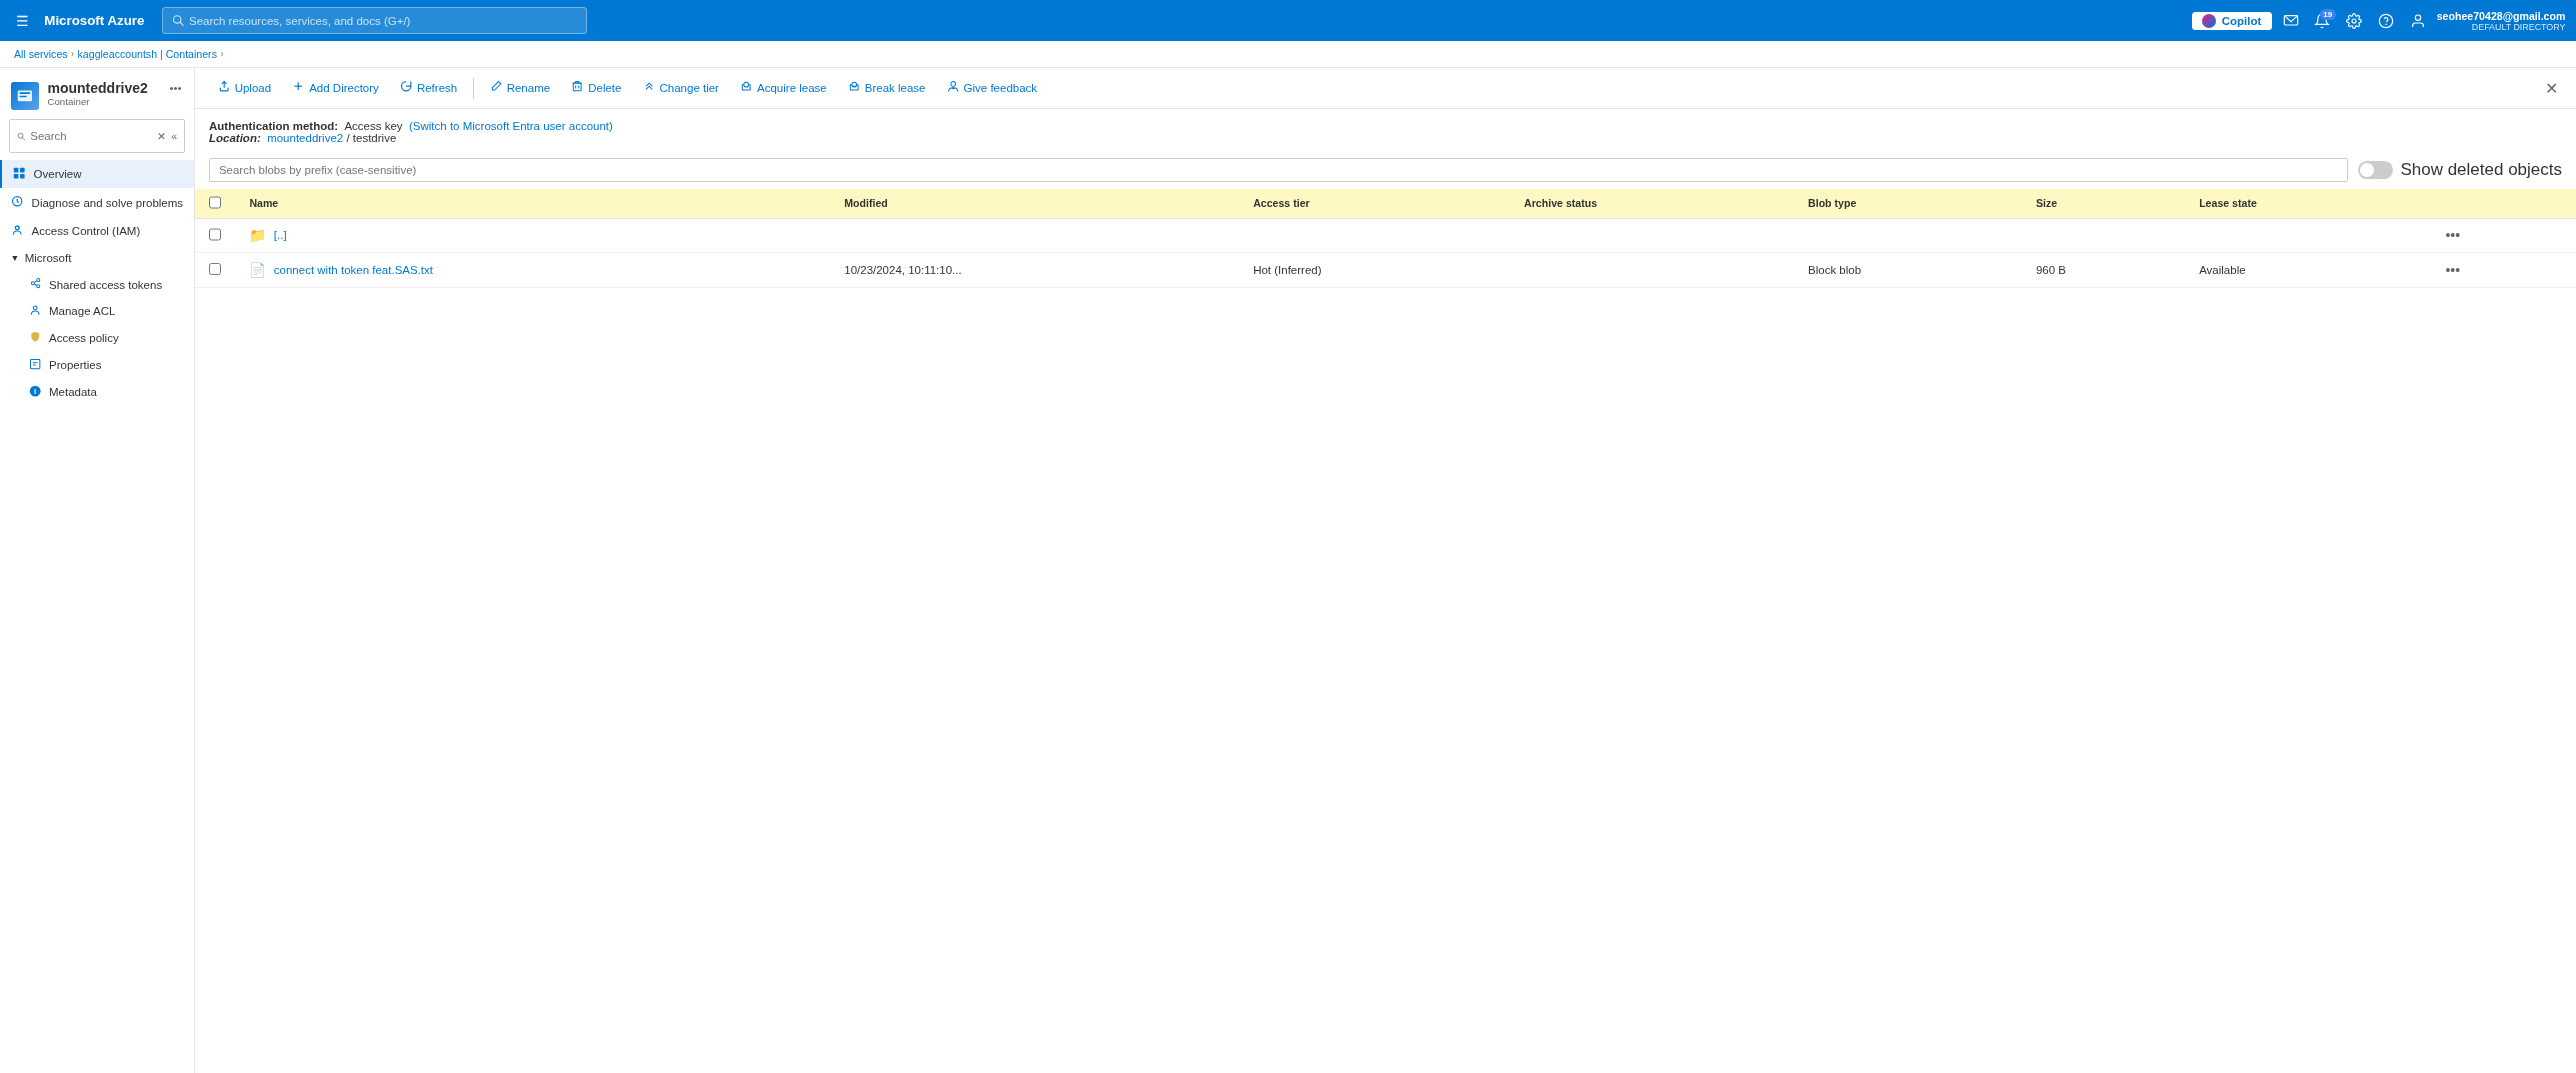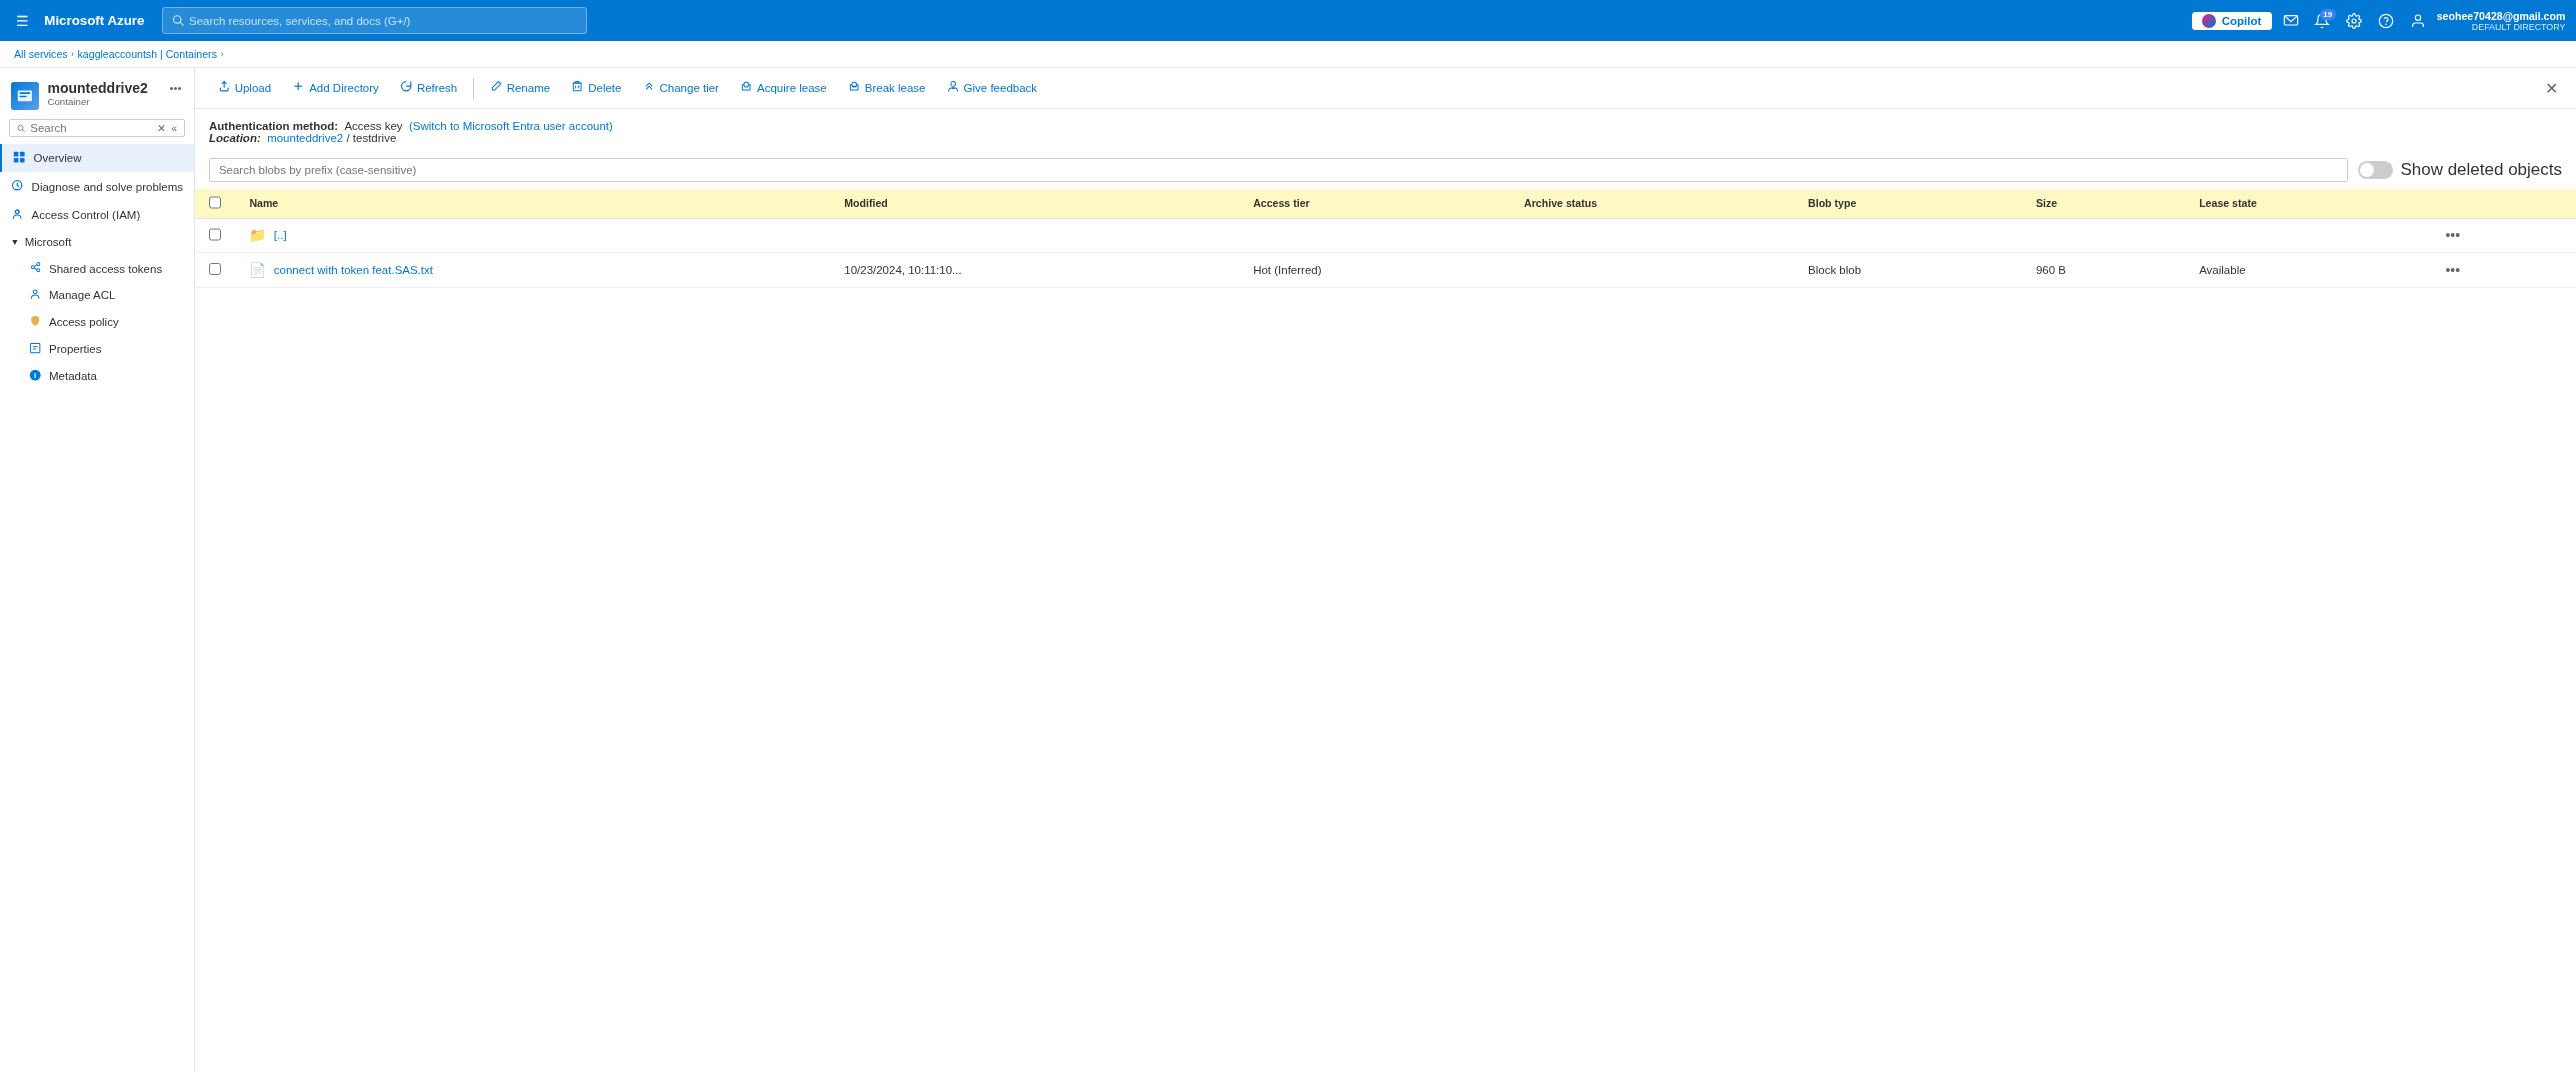--- a/index.html
+++ b/index.html
@@ -130,21 +130,21 @@
     .resource-title { font-size: 14px; font-weight: 700; color: #333; }
     .resource-subtitle { font-size: 9.7px; color: #666; }
     .sidebar-more { margin-left: auto; cursor: pointer; color: #666; padding: 1.8px; }
 
     .sidebar-search {
       margin: 0 8.9px 7px;
       display: flex;
       align-items: center;
       border: 0.9px solid #ccc;
       border-radius: 1.8px;
-      padding: 2px 7px;
+      padding: 10px 7px;
       gap: 5.3px;
     }
     .sidebar-search input {
       border: none; outline: none; font-size: 11.5px; width: 100%; color: #333;
     }
     .sidebar-search-clear { cursor: pointer; color: #666; font-size: 10.6px; }
     .sidebar-search-collapse { cursor: pointer; color: #666; font-size: 10.6px; }
 
     .sidebar-nav { flex: 1; }
     .sidebar-item {

